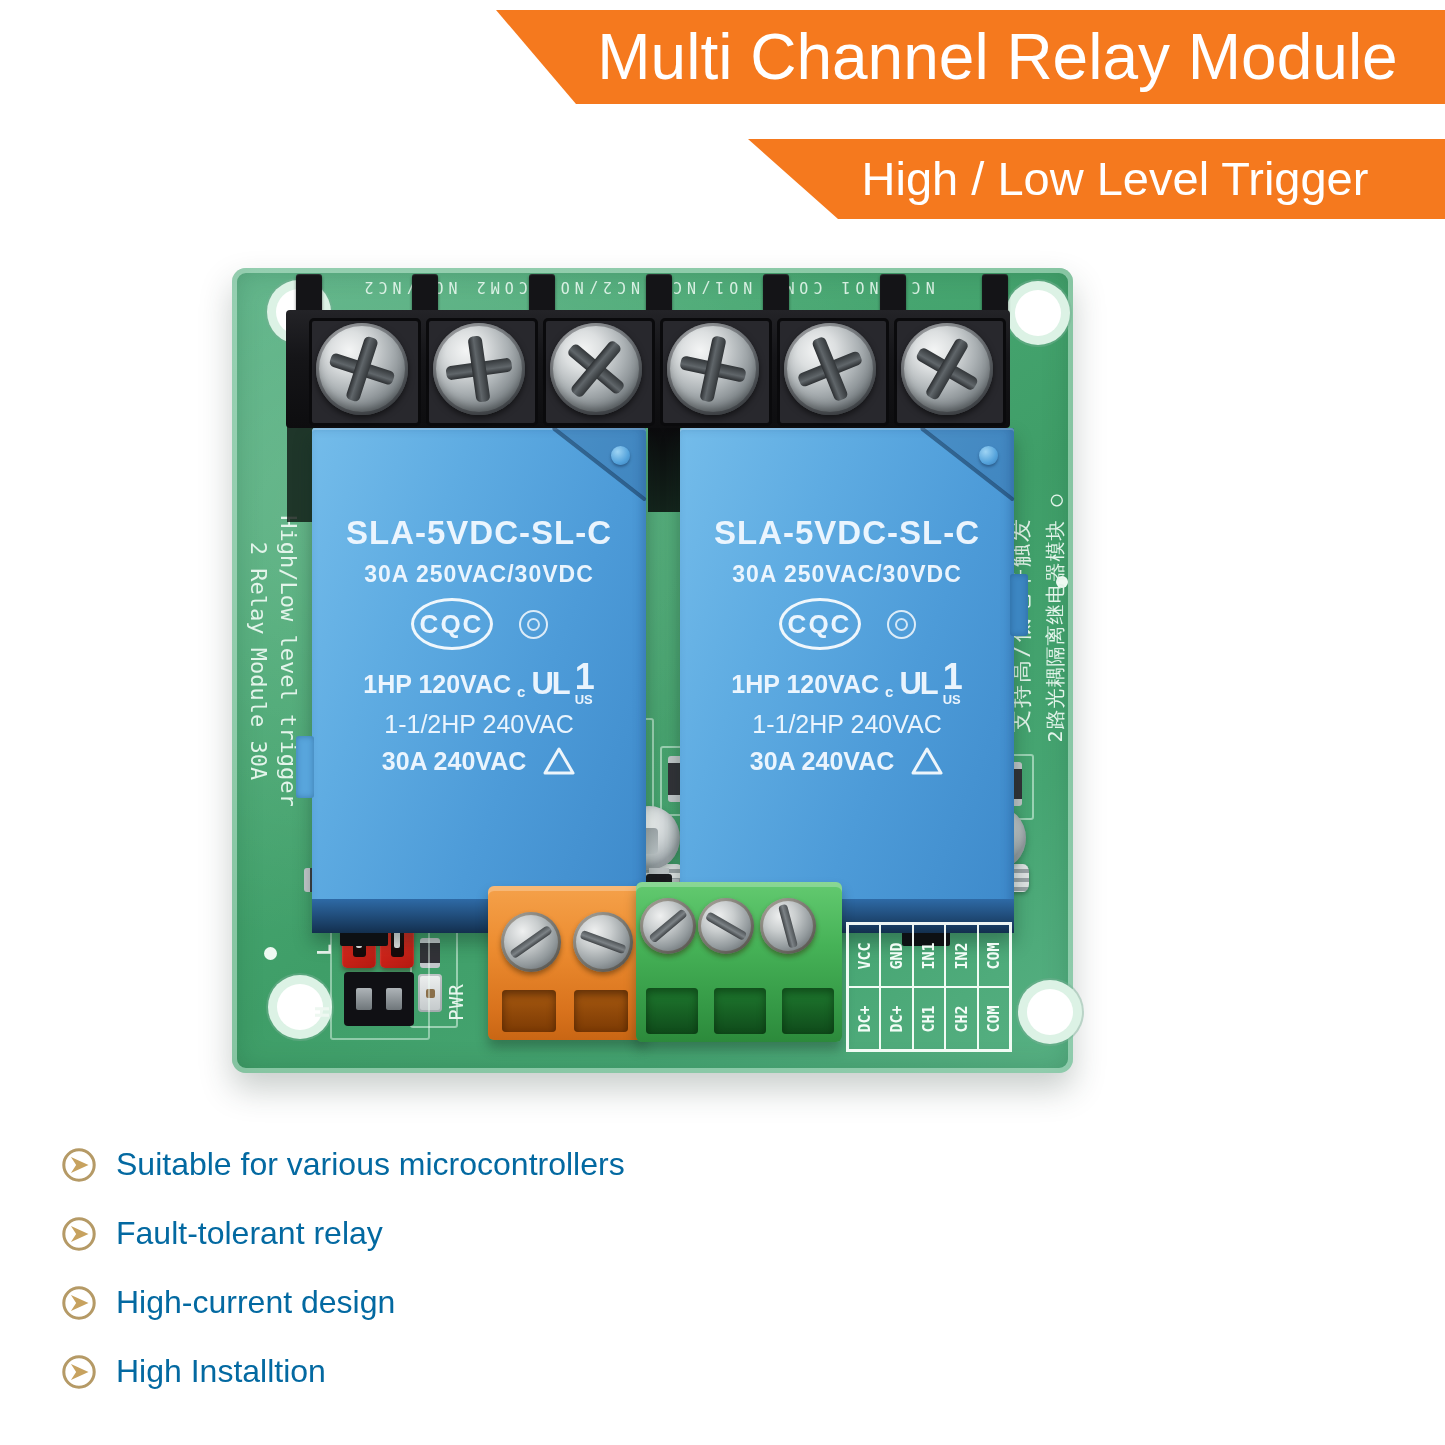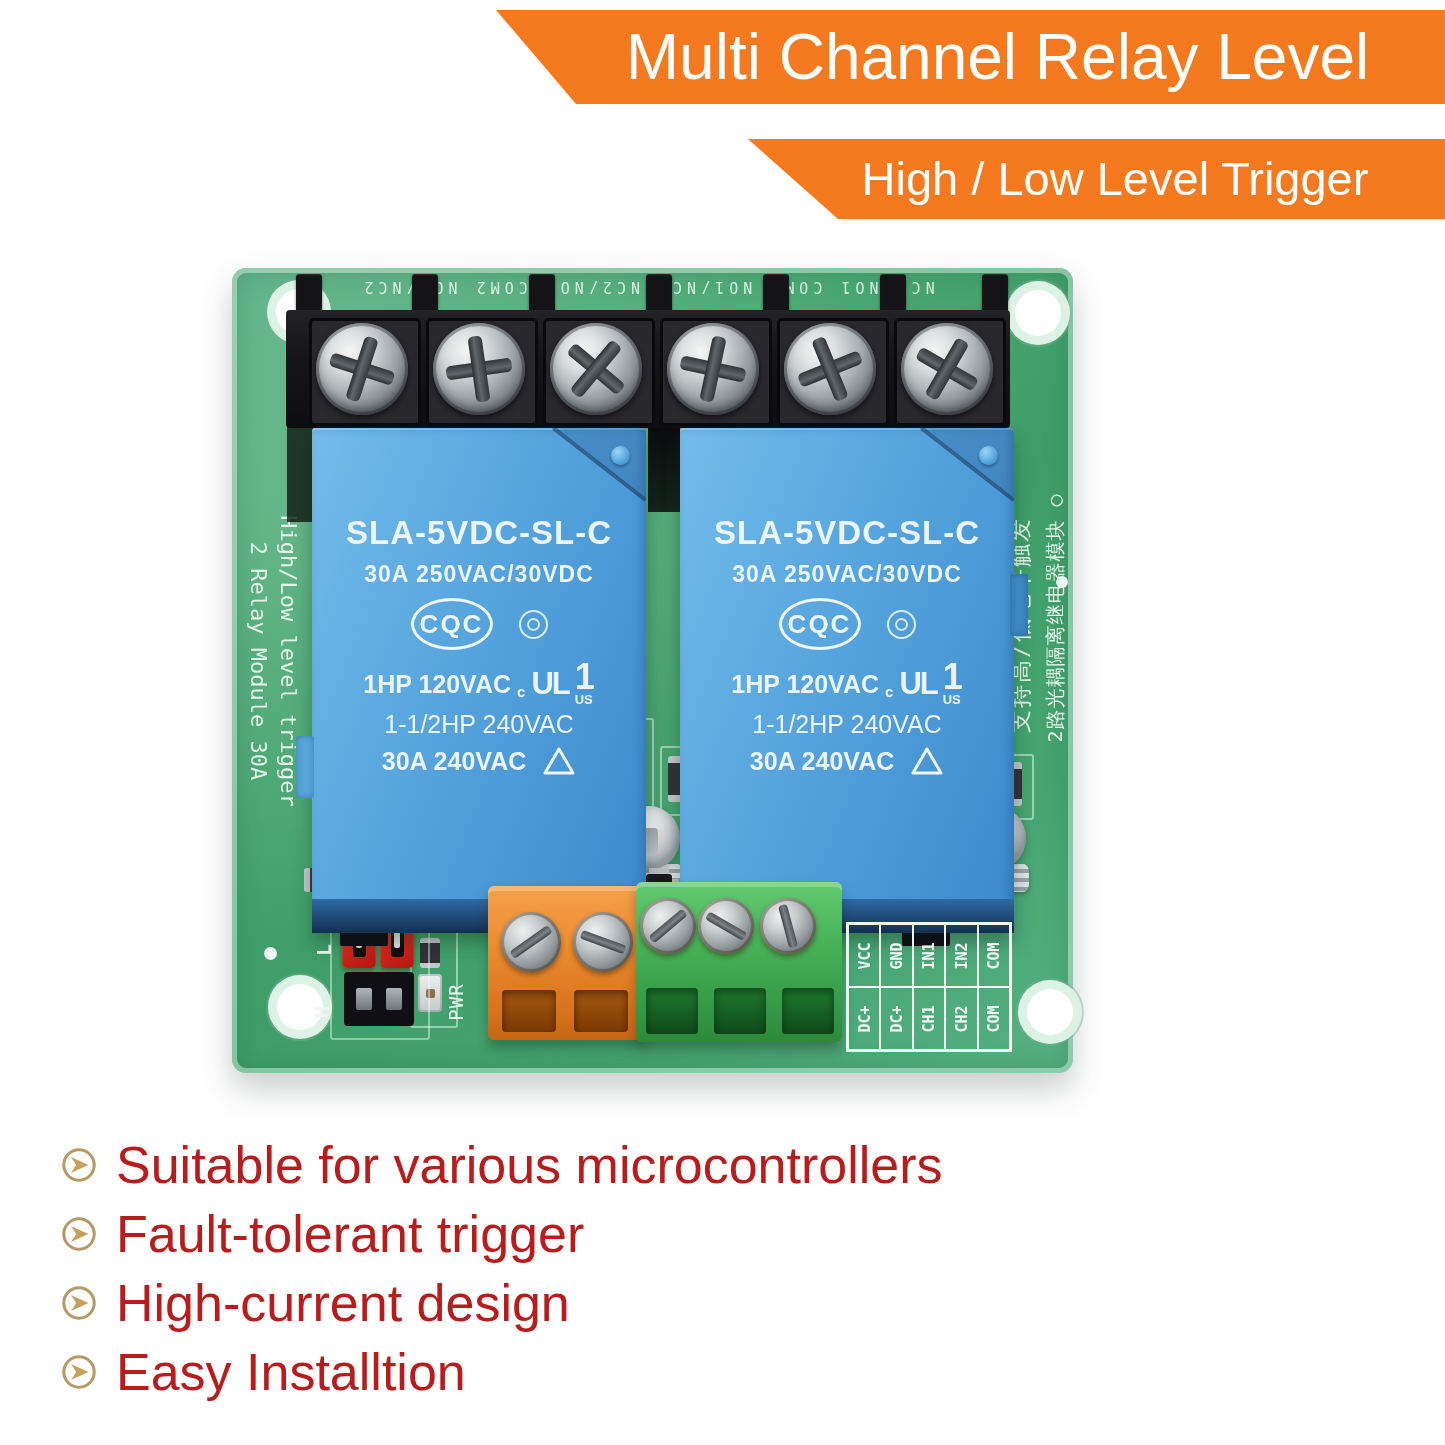--- a/index.html
+++ b/index.html
@@ -169,29 +169,29 @@
   .rt1{left:636px;top:344px;width:300px;height:26px;transform:rotate(-90deg);font-size:23px;letter-spacing:2px;}
   .rt2{left:672px;top:338px;width:300px;height:24px;transform:rotate(-90deg);font-size:20px;letter-spacing:1px;}
   .lab{position:absolute;width:50px;height:20px;transform:rotate(-90deg);text-align:center;
       font-family:"DejaVu Sans Mono",monospace;font-size:20px;font-weight:bold;color:#eef8f1;}
   .pwr-label{position:absolute;left:193px;top:724px;width:60px;height:20px;transform:rotate(-90deg);
       text-align:center;font-family:"DejaVu Sans Mono",monospace;font-size:19px;color:#e8f6ee;letter-spacing:1px;}
 
   
   .features{position:absolute;left:60px;top:1130px;display:flex;flex-direction:column;}
   .feat{height:69px;display:flex;align-items:center;gap:18px;}
-  .feat-text{font-size:52px;color:#b91c1c;font-family:"Liberation Sans",sans-serif;}
+  .feat-text{font-size:32px;color:#0369a1;font-family:"Liberation Sans",sans-serif;}
 </style>
 </head>
 <body>
 
 <div class="stage">
 
   <div class="banner banner1">
-    <span>Multi Channel Relay Level</span>
+    <span>Multi Channel Relay Module</span>
   </div>
   <div class="banner banner2">
     <span>High / Low Level Trigger</span>
   </div>
 
   <div class="board">
 
     <div class="hole" style="left:44px;top:21px;"></div>
     <div class="hole" style="left:783px;top:22px;"></div>
     <div class="hole" style="left:45px;top:716px;"></div>
@@ -403,31 +403,31 @@
           <circle cx="20" cy="20" r="16" fill="none" stroke="#b59a66" stroke-width="3.2"></circle>
           <path d="M11.5 11.5 L30 20 L11.5 28.5 L17 20 Z" fill="#c7a25f"></path>
         </svg>
         <span class="feat-text">Suitable for various microcontrollers</span>
       </div>
       <div class="feat">
         <svg viewBox="0 0 40 40" width="38" height="38">
           <circle cx="20" cy="20" r="16" fill="none" stroke="#b59a66" stroke-width="3.2"></circle>
           <path d="M11.5 11.5 L30 20 L11.5 28.5 L17 20 Z" fill="#c7a25f"></path>
         </svg>
-        <span class="feat-text">Fault-tolerant trigger</span>
+        <span class="feat-text">Fault-tolerant relay</span>
       </div>
       <div class="feat">
         <svg viewBox="0 0 40 40" width="38" height="38">
           <circle cx="20" cy="20" r="16" fill="none" stroke="#b59a66" stroke-width="3.2"></circle>
           <path d="M11.5 11.5 L30 20 L11.5 28.5 L17 20 Z" fill="#c7a25f"></path>
         </svg>
         <span class="feat-text">High-current design</span>
       </div>
       <div class="feat">
         <svg viewBox="0 0 40 40" width="38" height="38">
           <circle cx="20" cy="20" r="16" fill="none" stroke="#b59a66" stroke-width="3.2"></circle>
           <path d="M11.5 11.5 L30 20 L11.5 28.5 L17 20 Z" fill="#c7a25f"></path>
         </svg>
-        <span class="feat-text">Easy Installtion</span>
+        <span class="feat-text">High Installtion</span>
       </div>
     </div>
 
 </div>
 
 </body></html>

